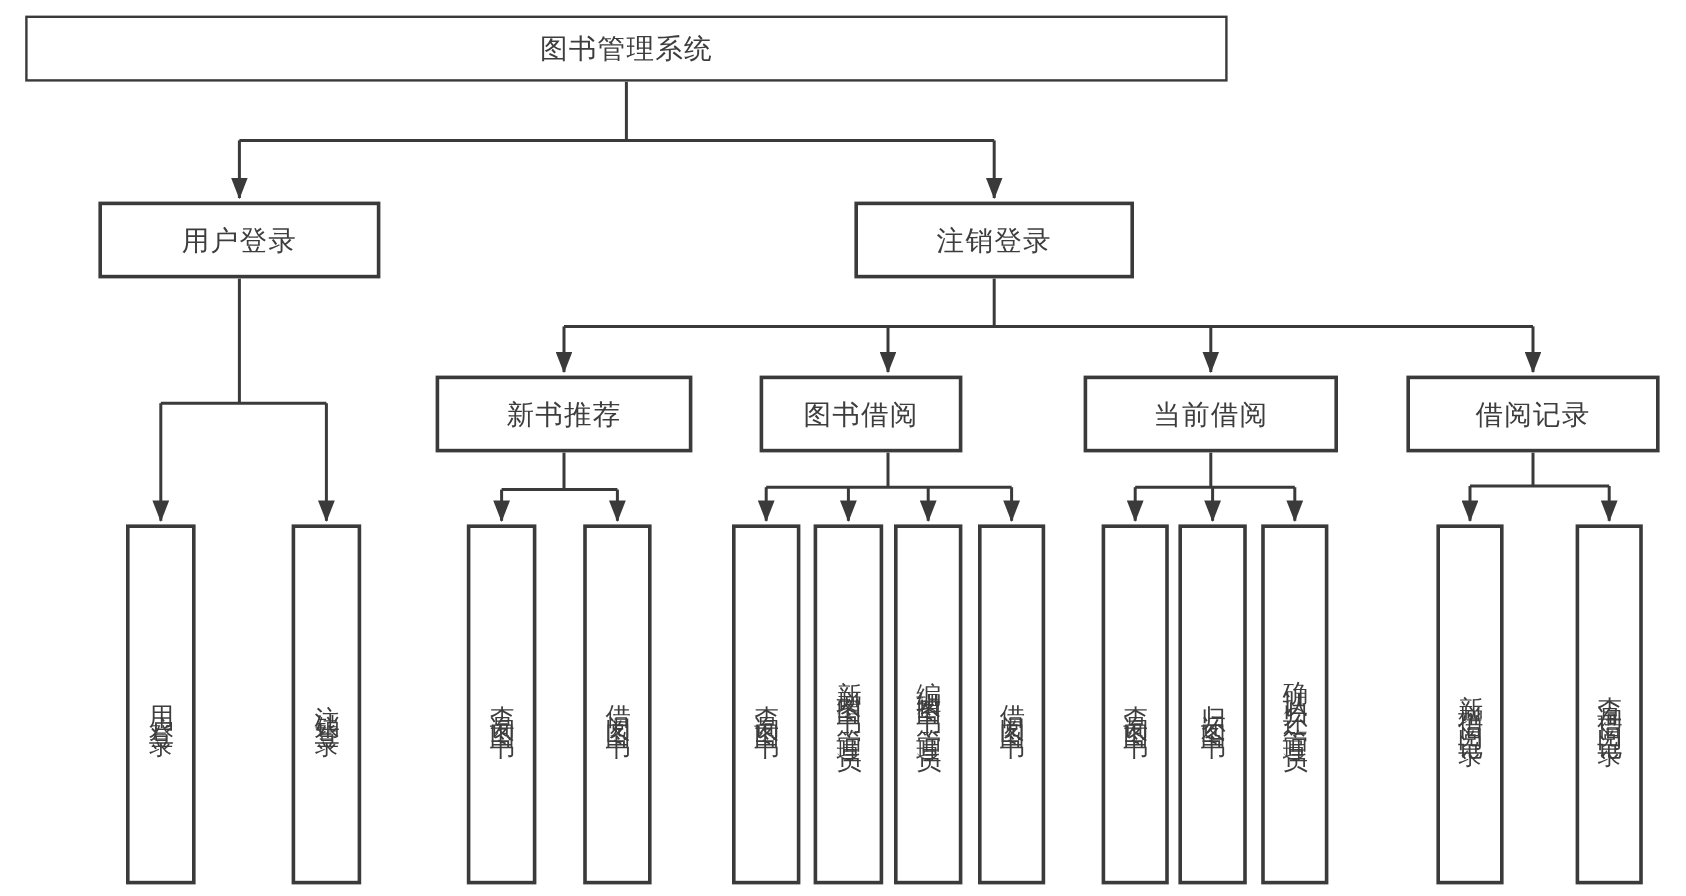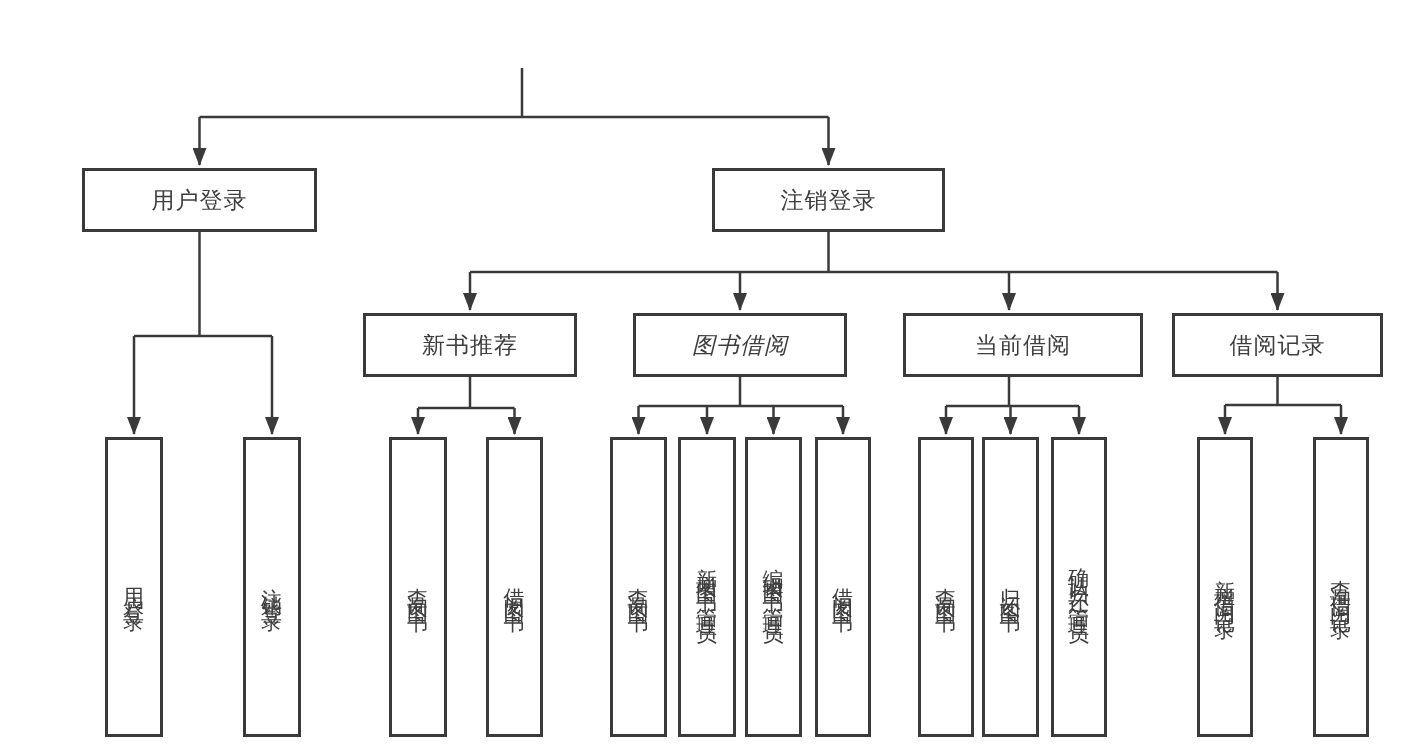--- a/index.html
+++ b/index.html
@@ -114,27 +114,28 @@
 
       <g>
         <path d="M1277.5 377 V405"></path>
         <path d="M1225 405 H1341"></path>
         <path d="M1225 405 V434" marker-end="url(#arw)"></path>
         <path d="M1341 405 V434" marker-end="url(#arw)"></path>
       </g>
     </g>
   </svg>
 
+  <div class="box root" style="left:21px; top:13px; width:1002px; height:55px;">图书管理系统</div>
 
   <div class="box" style="left:82px; top:168px; width:235px; height:64px;">用户登录</div>
   <div class="box" style="left:712px; top:168px; width:233px; height:64px;">注销登录</div>
 
   <div class="box" style="left:363px; top:313px; width:214px; height:64px;">新书推荐</div>
-  <div class="box" style="left:633px; top:313px; width:214px; height:64px;font-style:italic;">图书借阅</div>
-  <div class="box" style="left:903px; top:313px; width:240px; height:64px;">当前借阅</div>
+  <div class="box" style="left:633px; top:313px; width:169px; height:64px;">图书借阅</div>
+  <div class="box" style="left:903px; top:313px; width:212px; height:64px;">当前借阅</div>
   <div class="box" style="left:1172px; top:313px; width:211px; height:64px;">借阅记录</div>
 
   <div class="leaf" style="left:105px; width:58px;">
     <span class="vtext">用户登录</span>
   </div>
   <div class="leaf" style="left:243px; width:58px;">
     <span class="vtext">注销登录</span>
   </div>
 
   <div class="leaf" style="left:389px; width:58px;">

